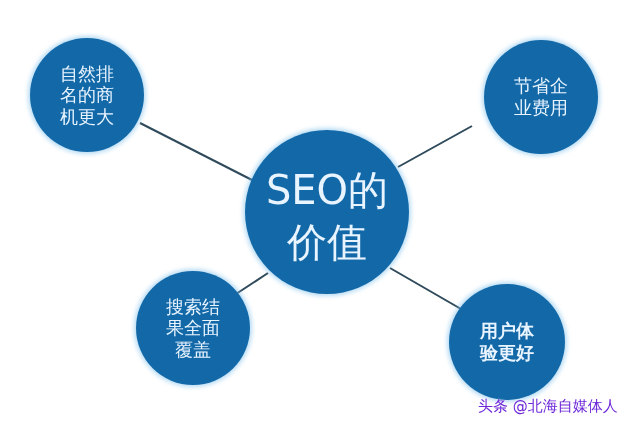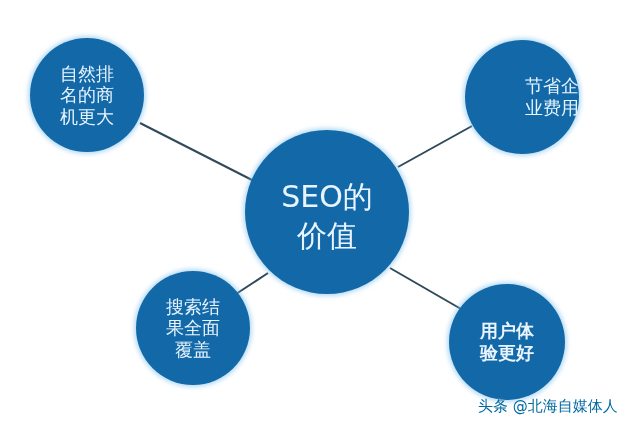--- a/index.html
+++ b/index.html
@@ -33,30 +33,30 @@
     .node .label {
       display: block;
       line-height: 1.2;
       white-space: pre-line;
     }
     .node.small .label {
       font-size: 18px;
       letter-spacing: 0px;
     }
     .node.center .label {
-      font-size: 30px;
+      font-size: 40px;
       line-height: 1.3;
       margin-top: 8px;
     }
     .watermark {
       position: absolute;
       left: 478px;
       top: 397px;
       font-size: 15px;
-      color: #0369a1;
+      color: #6d28d9;
       white-space: nowrap;
       text-shadow: 0 0 2px #ffffff;
     }
   </style>
 </head>
 <body>
 
 <svg id="canvas" width="640" height="430" viewBox="0 0 640 430">
   <line x1="140" y1="123" x2="252" y2="180" stroke="#2f4a5a" stroke-width="2"></line>
   <line x1="472" y1="126" x2="398" y2="167" stroke="#2f4a5a" stroke-width="2"></line>
@@ -68,21 +68,21 @@
   <span class="label">SEO的
 价值</span>
 </div>
 
 <div class="node small" style="left:30px; top:38px; width:114px; height:114px;">
   <span class="label">自然排
 名的商
 机更大</span>
 </div>
 
-<div class="node small" style="left:465px; top:40px; width:114px; height:114px;justify-content:flex-end;">
+<div class="node small" style="left:484px; top:40px; width:114px; height:114px;">
   <span class="label">节省企
 业费用</span>
 </div>
 
 <div class="node small" style="left:136px; top:271px; width:114px; height:114px;">
   <span class="label">搜索结
 果全面
 覆盖</span>
 </div>
 

